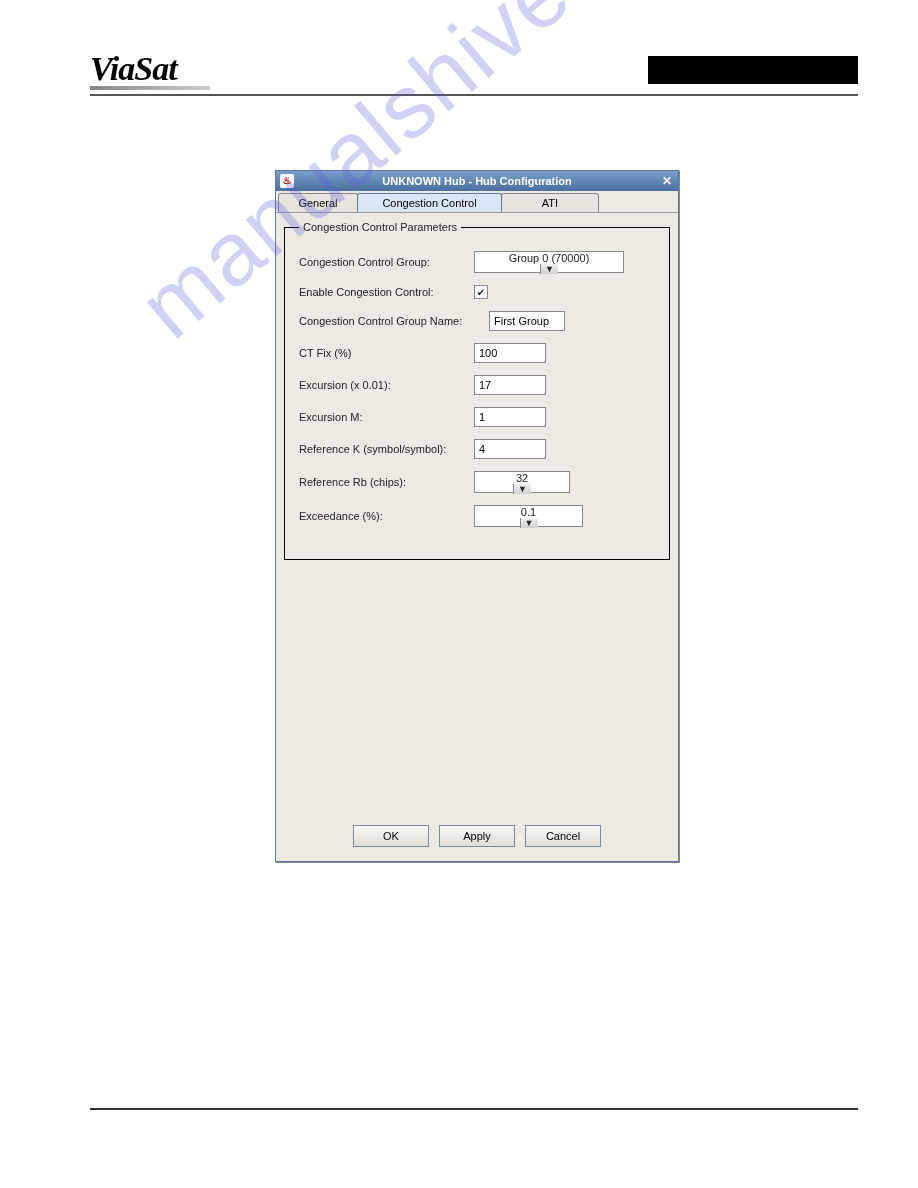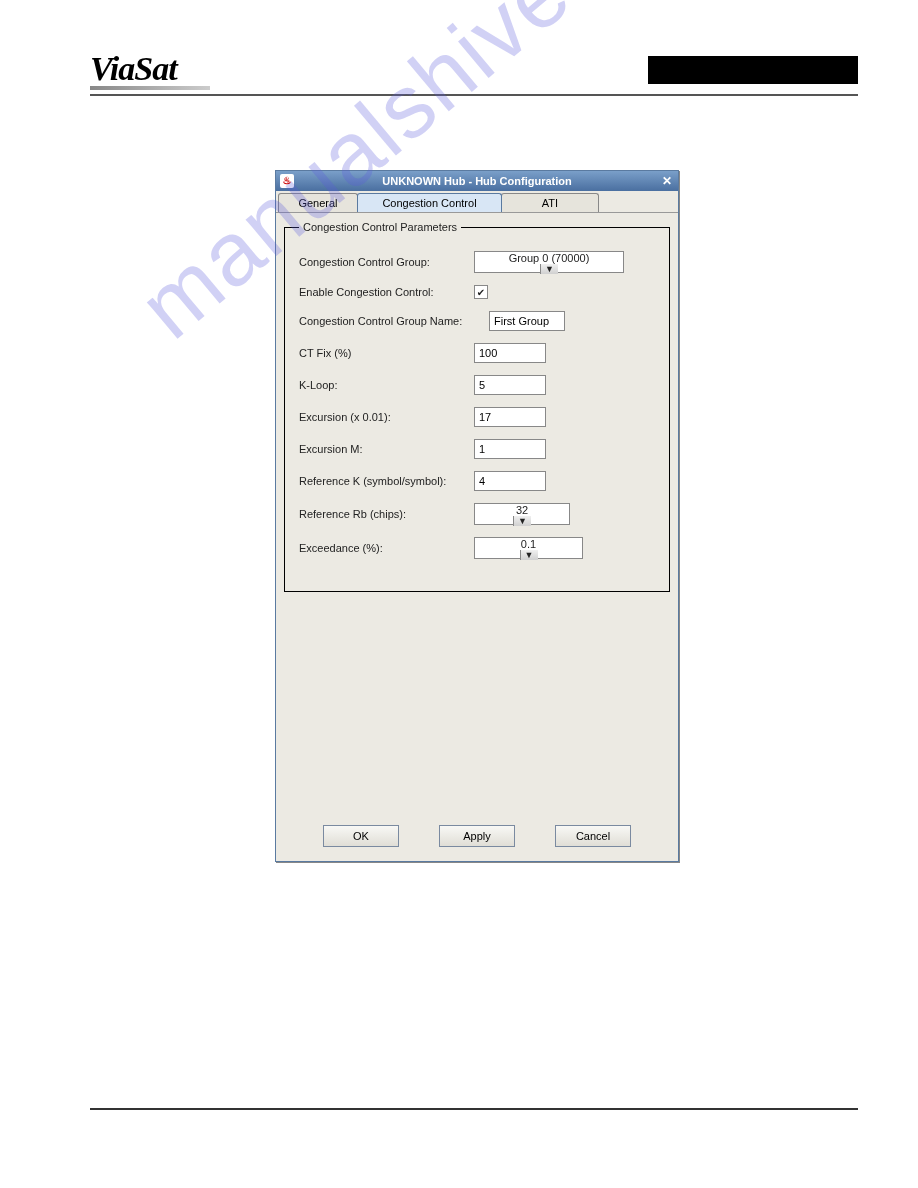--- a/index.html
+++ b/index.html
@@ -156,21 +156,21 @@
     border: 1px solid #888;
     background: #fff;
     display: inline-flex;
     align-items: center;
     justify-content: center;
     font-size: 10px;
   }
   .buttons {
     display: flex;
     justify-content: center;
-    gap: 40px;
+    gap: 10px;
     padding: 12px 0 14px 0;
   }
   .btn {
     width: 76px;
     height: 22px;
     background: linear-gradient(#f8f8f5, #e0ded6);
     border: 1px solid #7a8aa0;
     font-size: 11px;
     cursor: pointer;
   }
@@ -239,24 +239,20 @@
       <div class="row tight">
         <label style="width:190px">Congestion Control Group Name:</label>
         <input class="txt w76" value="First Group" style="">
       </div>
 
       <div class="row">
         <label>CT Fix (%)</label>
         <input class="txt w60" value="100" style="">
       </div>
 
-      <div class="row">
-        <label>K-Loop:</label>
-        <input class="txt w60" value="5" style="">
-      </div>
 
       <div class="row">
         <label>Excursion (x 0.01):</label>
         <input class="txt w60" value="17" style="">
       </div>
 
       <div class="row">
         <label>Excursion M:</label>
         <input class="txt w60" value="1" style="">
       </div>

